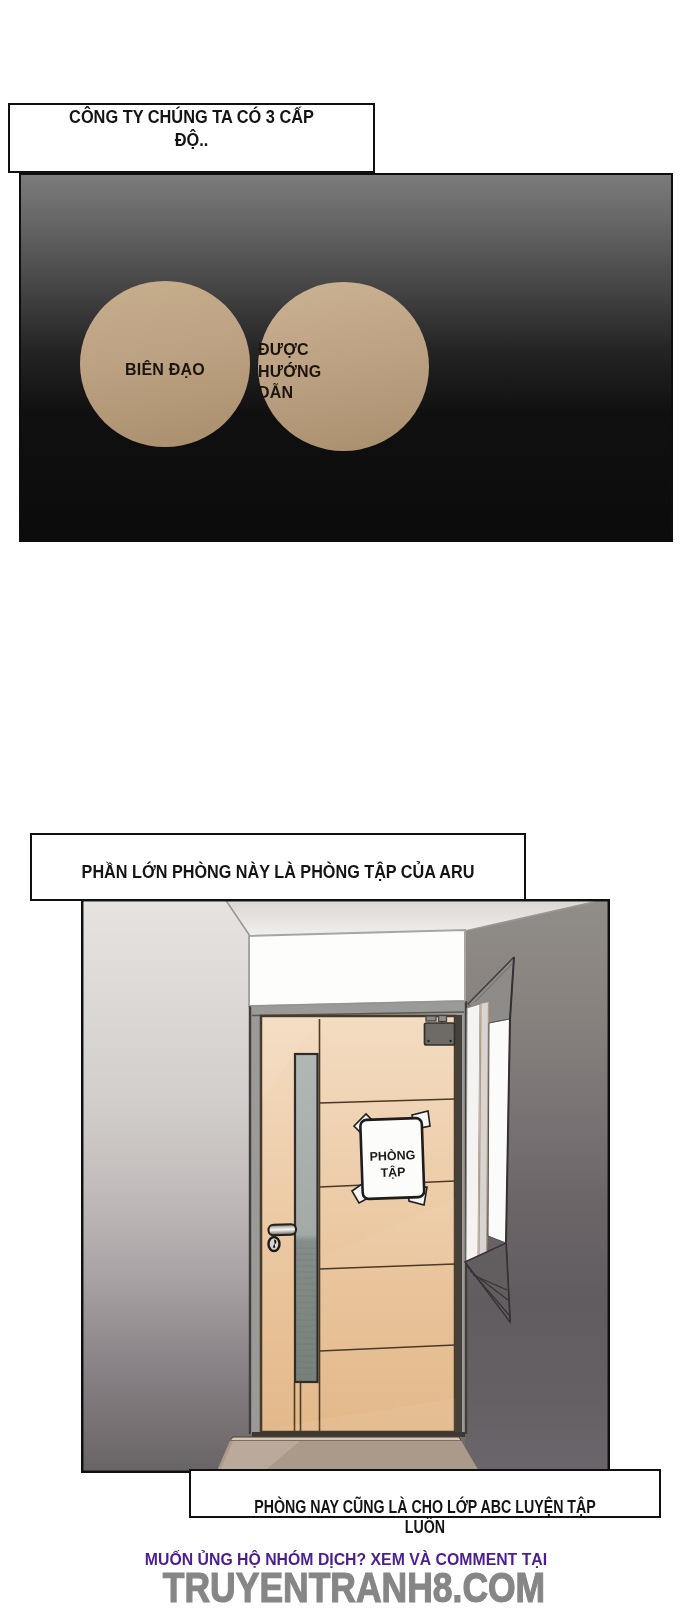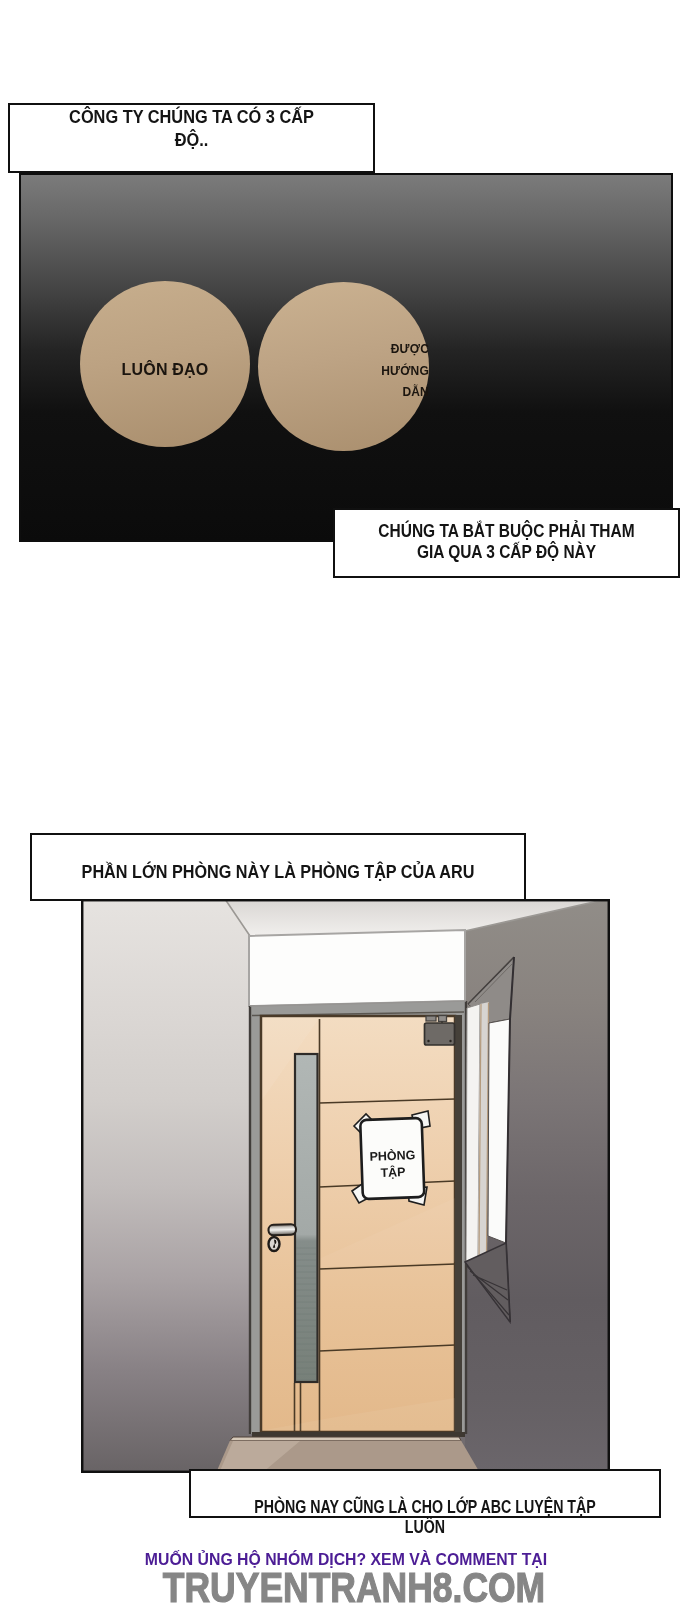--- a/index.html
+++ b/index.html
@@ -11,30 +11,27 @@
 </head>
 <body>
 <div id="page">
 
 <div class="sbox" style="left:8px;top:103px;width:367px;height:70px;font-size:19px;line-height:23px;padding-top:0;">
       <div style="transform:scaleX(0.86);">CÔNG TY CHÚNG TA CÓ 3 CẤP<br>ĐỘ..</div>
     </div>
 
 <div style="position:absolute;left:19px;top:173px;width:654px;height:369px;background:linear-gradient(180deg,#7c7c7c 0%,#686868 12%,#474747 30%,#242424 48%,#101010 65%,#0b0b0b 100%);outline:2px solid #0e0e0e;outline-offset:-2px;"></div>
 
-<div style="position:absolute;left:80px;top:281px;width:170px;height:166px;border-radius:50%;background:linear-gradient(170deg,#c7ae8d 0%,#bca282 45%,#a98e6d 100%);text-align:center;font-weight:bold;color:#1b150f;font-size:16px;line-height:178px;letter-spacing:0.2px;">LUÔN ĐẠO</div>
+<div style="position:absolute;left:80px;top:281px;width:170px;height:166px;border-radius:50%;background:linear-gradient(170deg,#c7ae8d 0%,#bca282 45%,#a98e6d 100%);text-align:center;font-weight:bold;color:#1b150f;font-size:16px;line-height:178px;letter-spacing:0.2px;">BIÊN ĐẠO</div>
 
-<div style="position:absolute;left:258px;top:282px;width:171px;height:169px;border-radius:50%;background:linear-gradient(170deg,#cbb291 0%,#bda384 45%,#aa8f6e 100%);font-weight:bold;color:#1b150f;font-size:12px;line-height:21.5px;letter-spacing:0.2px;text-align:right;">
+<div style="position:absolute;left:258px;top:282px;width:171px;height:169px;border-radius:50%;background:linear-gradient(170deg,#cbb291 0%,#bda384 45%,#aa8f6e 100%);font-weight:bold;color:#1b150f;font-size:16px;line-height:21.5px;letter-spacing:0.2px;text-align:left;">
       <div style="padding-top:57px;">ĐƯỢC<br>HƯỚNG<br>DẪN</div>
     </div>
 
 
-<div class="sbox" style="left:333px;top:508px;width:347px;height:70px;font-size:18px;line-height:21px;padding-top:11px;">
-      <div style="transform:scaleX(0.86);">CHÚNG TA BẮT BUỘC PHẢI THAM<br>GIA QUA 3 CẤP ĐỘ NÀY</div>
-    </div>
 
 <div class="sbox" style="left:30px;top:833px;width:496px;height:68px;font-size:18px;line-height:18px;padding-top:28px;">
       <div style="transform:scaleX(0.9);">PHẦN LỚN PHÒNG NÀY LÀ PHÒNG TẬP CỦA ARU</div>
     </div>
 
 <div style="position:absolute;left:81px;top:899px;width:529px;height:574px;">
 <svg width="529" height="574" viewBox="81 899 529 574" preserveAspectRatio="none">
 <defs>
 <linearGradient id="gLW" x1="0" y1="899" x2="0" y2="1473" gradientUnits="userSpaceOnUse">
 <stop offset="0" stop-color="#e6e3e0"></stop>

